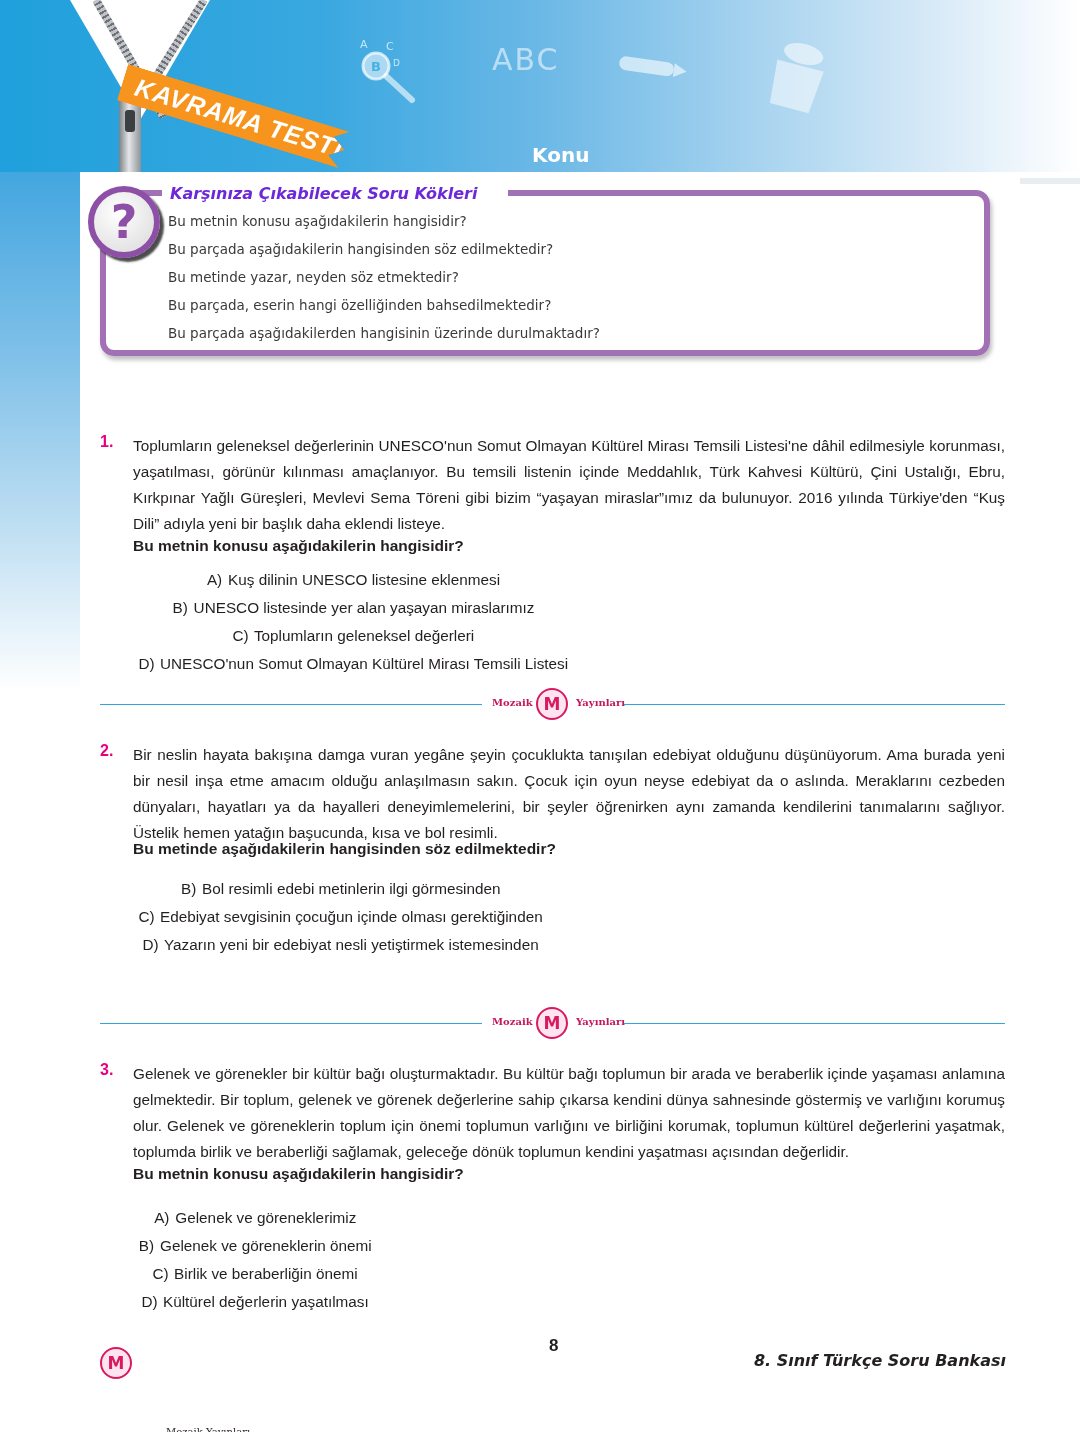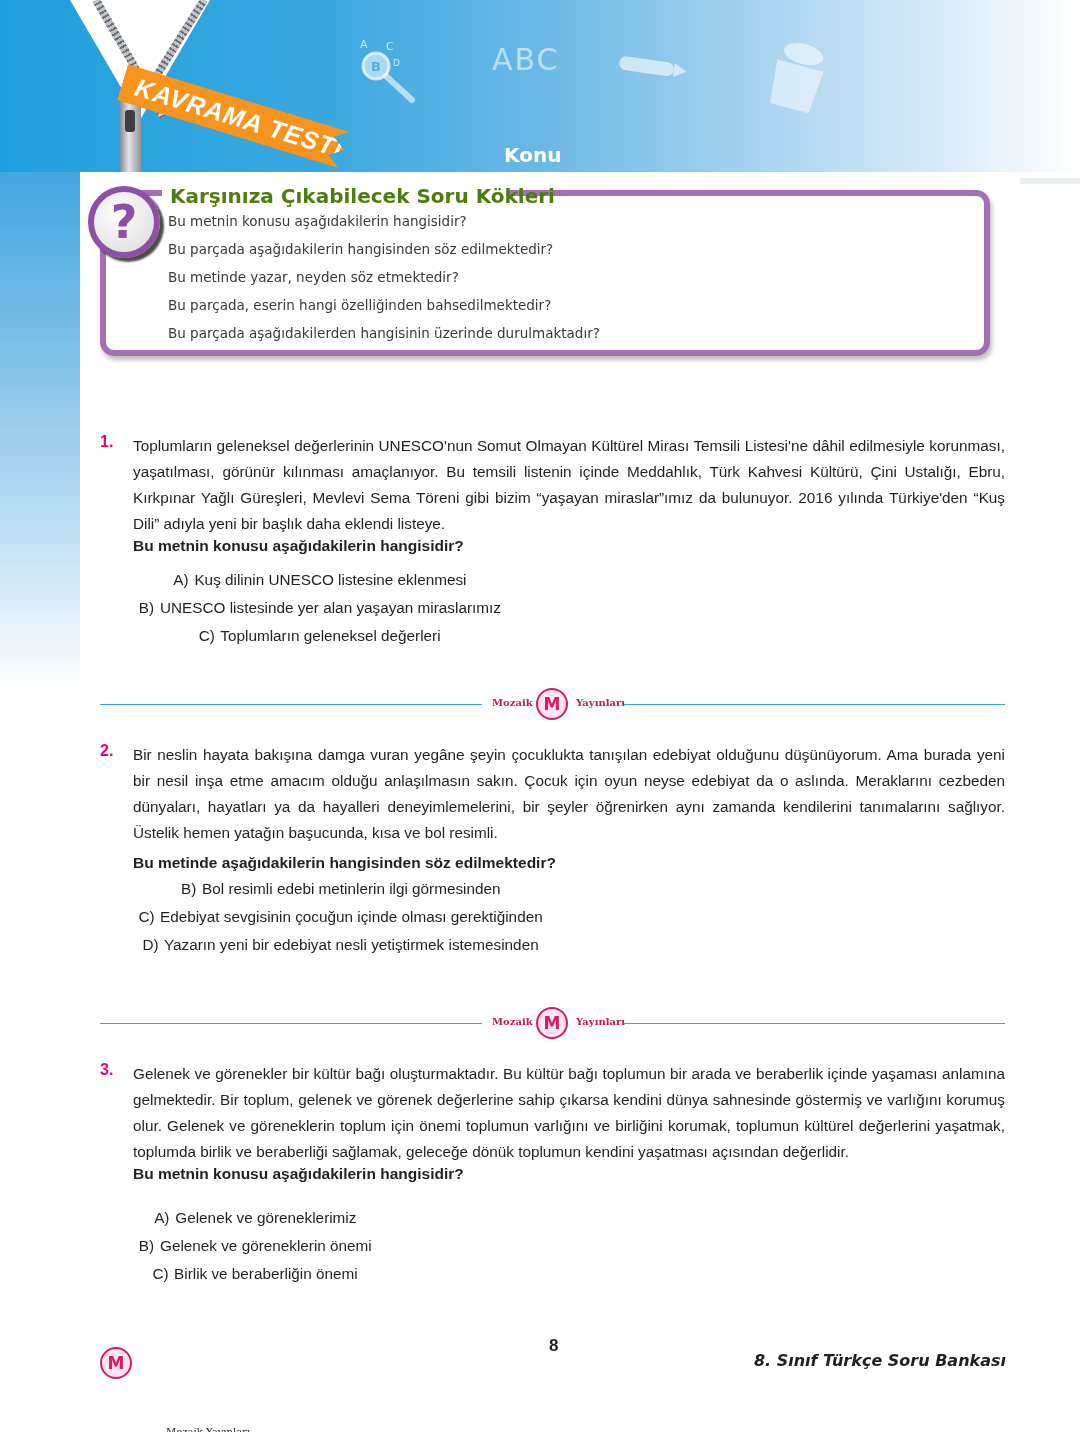--- a/index.html
+++ b/index.html
@@ -44,41 +44,41 @@
     letter-spacing:1px; line-height:38px; padding-left:14px;
     clip-path:polygon(0 0,100% 0,94% 25%,100% 50%,94% 75%,100% 100%,0 100%);
     font-family:"Liberation Sans", sans-serif;
   }
   .deco { position:absolute; color:rgba(255,255,255,0.55); }
   .deco-abc { left:492px; top:42px; font-size:30px; font-family:"DejaVu Sans", sans-serif; letter-spacing:2px; }
   .deco-magnifier { left:348px; top:36px; width:70px; height:70px; }
   .deco-pen { left:615px; top:52px; width:75px; height:30px; }
   .deco-bag { left:760px; top:35px; width:75px; height:80px; }
   .topic-label {
-    position:absolute; left:504px; top:143px; color:#fff;
+    position:absolute; left:532px; top:143px; color:#fff;
     font-size:20px; font-weight:bold; font-family:"DejaVu Sans", sans-serif;
   }
   .white-card {
     position:absolute; left:80px; top:172px; width:1000px; height:1260px; background:#fff;
     border-radius:22px 0 0 0;
   }
   .header-strip-right {
     position:absolute; left:1020px; top:178px; width:60px; height:6px; background:#e8edf2;
   }
   .qbox {
     position:absolute; left:100px; top:190px; width:890px; height:166px;
     border:6px solid #a271b5; border-radius:14px; box-sizing:border-box;
     box-shadow:2px 4px 4px rgba(0,0,0,0.25);
   }
   .qbox-title-mask {
     position:absolute; left:162px; top:184px; width:346px; height:20px; background:#fff;
   }
   .qbox-title {
     position:absolute; left:170px; top:184px;
-    color:#4d7c0f; font-weight:bold; font-size:20px;
+    color:#6d28d9; font-weight:bold; font-style:italic; font-size:16px;
     font-family:"DejaVu Sans", sans-serif;
   }
   .qmark-circle {
     position:absolute; left:88px; top:186px; width:60px; height:60px;
     border:6px solid #8e4fa6; border-radius:50%;
     background:radial-gradient(circle at 40% 35%,#ffffff,#d9d9d9);
     box-shadow:4px 4px 2px rgba(0,0,0,0.7);
     color:#8e4fa6; font-size:46px; font-weight:bold; text-align:center; line-height:60px;
     font-family:"DejaVu Sans", sans-serif;
   }
@@ -182,35 +182,36 @@
 </ul>
 
 <div class="question" style="top:433px; height:250px;">
   <span class="q-num">1.</span>
   <div class="q-text">Toplumların geleneksel değerlerinin UNESCO'nun Somut Olmayan Kültürel Mirası Temsili Listesi'ne dâhil edilmesiyle korunması, yaşatılması, görünür kılınması amaçlanıyor. Bu temsili listenin içinde Meddahlık, Türk Kahvesi Kültürü, Çini Ustalığı, Ebru, Kırkpınar Yağlı Güreşleri, Mevlevi Sema Töreni gibi bizim “yaşayan miraslar”ımız da bulunuyor. 2016 yılında Türkiye'den “Kuş Dili” adıyla yeni bir başlık daha eklendi listeye.</div>
   <div class="q-stem" style="top:104px;">Bu metnin konusu aşağıdakilerin hangisidir?</div>
   <ul class="q-options" style="top:138px;">
     <li><span class="opt-letter">A)</span><span>Kuş dilinin UNESCO listesine eklenmesi</span></li>
     <li><span class="opt-letter">B)</span><span>UNESCO listesinde yer alan yaşayan miraslarımız</span></li>
     <li><span class="opt-letter">C)</span><span>Toplumların geleneksel değerleri</span></li>
+    <li><span class="opt-letter">D)</span><span>UNESCO'nun Somut Olmayan Kültürel Mirası Temsili Listesi</span></li>
   </ul>
 </div>
 
 <div class="separator" style="top:692px;">
   <div class="sep-line l"></div>
   <span class="sep-brand" style="left:392px;">Mozaik</span>
   <div class="logo-m" style="left:436px; top:-4px;">M</div>
   <span class="sep-brand" style="left:476px;">Yayınları</span>
   <div class="sep-line r"></div>
 </div>
 
 <div class="question" style="top:742px; height:250px;">
   <span class="q-num">2.</span>
   <div class="q-text">Bir neslin hayata bakışına damga vuran yegâne şeyin çocuklukta tanışılan edebiyat olduğunu düşünüyorum. Ama burada yeni bir nesil inşa etme amacım olduğu anlaşılmasın sakın. Çocuk için oyun neyse edebiyat da o aslında. Meraklarını cezbeden dünyaları, hayatları ya da hayalleri deneyimlemelerini, bir şeyler öğrenirken aynı zamanda kendilerini tanımalarını sağlıyor. Üstelik hemen yatağın başucunda, kısa ve bol resimli.</div>
-  <div class="q-stem" style="top:112px;">Bu metinde aşağıdakilerin hangisinden söz edilmektedir?</div>
+  <div class="q-stem" style="top:98px;">Bu metinde aşağıdakilerin hangisinden söz edilmektedir?</div>
   <ul class="q-options" style="top:138px;">
     <li><span class="opt-letter">B)</span><span>Bol resimli edebi metinlerin ilgi görmesinden</span></li>
     <li><span class="opt-letter">C)</span><span>Edebiyat sevgisinin çocuğun içinde olması gerektiğinden</span></li>
     <li><span class="opt-letter">D)</span><span>Yazarın yeni bir edebiyat nesli yetiştirmek istemesinden</span></li>
   </ul>
 </div>
 
 <div class="separator" style="top:1011px;">
   <div class="sep-line l"></div>
   <span class="sep-brand" style="left:392px;">Mozaik</span>
@@ -220,19 +221,20 @@
 </div>
 
 <div class="question" style="top:1061px; height:250px;">
   <span class="q-num">3.</span>
   <div class="q-text">Gelenek ve görenekler bir kültür bağı oluşturmaktadır. Bu kültür bağı toplumun bir arada ve beraberlik içinde yaşaması anlamına gelmektedir. Bir toplum, gelenek ve görenek değerlerine sahip çıkarsa kendini dünya sahnesinde göstermiş ve varlığını korumuş olur. Gelenek ve göreneklerin toplum için önemi toplumun varlığını ve birliğini korumak, toplumun kültürel değerlerini yaşatmak, toplumda birlik ve beraberliği sağlamak, geleceğe dönük toplumun kendini yaşatması açısından değerlidir.</div>
   <div class="q-stem" style="top:104px;">Bu metnin konusu aşağıdakilerin hangisidir?</div>
   <ul class="q-options" style="top:138px;margin-top:10px;">
     <li><span class="opt-letter">A)</span><span>Gelenek ve göreneklerimiz</span></li>
     <li><span class="opt-letter">B)</span><span>Gelenek ve göreneklerin önemi</span></li>
     <li><span class="opt-letter">C)</span><span>Birlik ve beraberliğin önemi</span></li>
+    <li><span class="opt-letter">D)</span><span>Kültürel değerlerin yaşatılması</span></li>
   </ul>
 </div>
 
 <div class="logo-m footer-logo">M</div>
 <span class="footer-brand">Mozaik Yayınları</span>
 <span class="page-num">8</span>
 <span class="book-title">8. Sınıf Türkçe Soru Bankası</span>
 
 </body></html>

